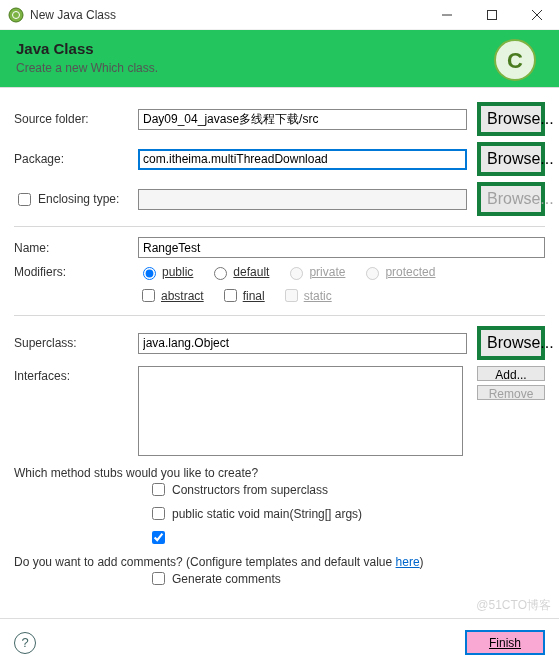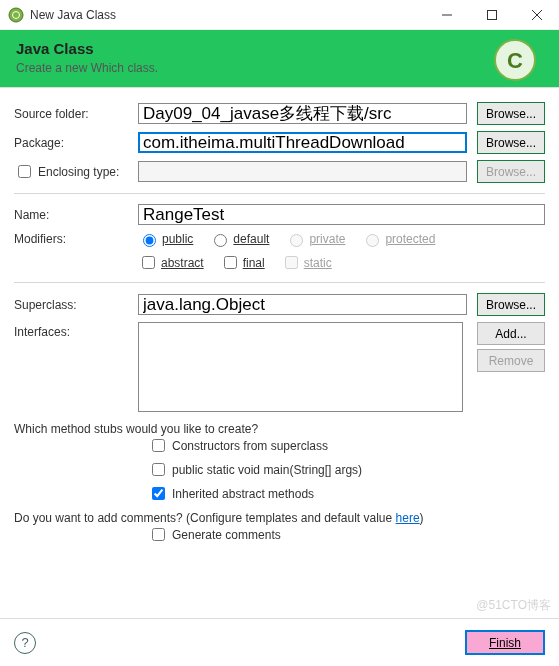--- a/index.html
+++ b/index.html
@@ -8,33 +8,33 @@
 .titlebar .app-icon { width: 16px; height: 16px; margin-right: 6px; }
 .titlebar .title { font-size: 12px; color: #333; flex: 1; }
 .titlebar .win-btn { width: 45px; height: 30px; display: flex; align-items: center; justify-content: center; color: #333; }
 .banner { background: #22c55e; padding: 10px 16px 12px; position: relative; border-bottom: 1px solid #ddd; }
 .banner h1 { margin: 0 0 4px 0; font-size: 15px; font-weight: 600; color: #222; }
 .banner p { margin: 0; font-size: 12px; color: #555; }
 .banner .big-icon { position: absolute; right: 22px; top: 8px; }
 .content { padding: 14px 14px 8px 14px; font-size: 12px; color: #333; }
 .row { display: flex; align-items: center; margin-bottom: 6px; gap: 6px; }
 .row > label.lead { width: 118px; flex-shrink: 0; }
-.row input[type=text] { flex: 1; height: 21px; padding: 1px 4px; font-size: 17px; border: 1px solid #888; background: #fff; }
+.row input[type=text] { flex: 1; height: 21px; padding: 1px 4px; font-size: 12px; border: 1px solid #888; background: #fff; }
 .row input[type=text]:disabled { background: #f5f5f5; color: #888; }
-.row .btn { width: 68px; height: 23px; font-size: 12px; margin-left: 4px; flex-shrink: 0; background: #e9e9e9; border: 1px solid #15803d; }
+.row .btn { width: 68px; height: 34px; font-size: 16px; margin-left: 4px; flex-shrink: 0; background: #e9e9e9; border: 4px solid #15803d; }
 .row .btn:disabled { color: #a0a0a0; }
 .checkbox-lbl { display: inline-flex; align-items: center; gap: 4px; }
 hr.sep { border: none; border-top: 1px solid #d8d8d8; margin: 10px 0; }
 .radio-group { display: flex; align-items: center; gap: 16px; flex-wrap: wrap; }
 .radio-group .opt { display: inline-flex; align-items: center; gap: 3px; text-decoration: underline; }
 .radio-group .opt.disabled { color: #a0a0a0; }
 .check-line { display: flex; align-items: center; gap: 4px; margin-left: 134px; margin-bottom: 5px; }
 textarea.interfaces { flex: 1; height: 90px; resize: none; border: 1px solid #888; font-size: 12px; padding: 2px; }
 .side-btns { display: flex; flex-direction: column; gap: 4px; margin-left: 4px; }
-.side-btns .btn { width: 68px; height: 23px; font-size: 12px; background: #e9e9e9; border: 1px solid #adadad; }
+.side-btns .btn { width: 68px; height: 15px; font-size: 12px; background: #e9e9e9; border: 1px solid #adadad; }
 .side-btns .btn:disabled { color: #a0a0a0; }
 .link { color: #0066cc; text-decoration: underline; cursor: pointer; }
 .footer { position: absolute; bottom: 0; left: 0; right: 0; height: 48px; border-top: 1px solid #ddd; display: flex; align-items: center; padding: 0 14px; background: #fff; }
 .footer .help { width: 22px; height: 22px; border-radius: 50%; border: 1.5px solid #466; color: #466; display: flex; align-items: center; justify-content: center; font-size: 13px; }
 .footer .spacer { flex: 1; }
 .footer .fbtn { width: 80px; height: 25px; font-size: 12px; margin-left: 6px; background: #f9a8d4; border: 1px solid #adadad; }
 .footer .fbtn.primary { border: 1px solid #0078d7; box-shadow: inset 0 0 0 1px #0078d7; }
 .underline-m { text-decoration: underline; }
 .watermark { position: absolute; right: 8px; bottom: 52px; font-size: 12px; color: rgba(0,0,0,0.18); pointer-events: none; }
 .focused { border: 1px solid #0078d7 !important; box-shadow: 0 0 0 1px #0078d7 inset; }
@@ -169,21 +169,20 @@
   <label class="check-line">
       <input type="checkbox" style="">
       <span>Constructors from superclass</span>
     </label>
   <label class="check-line">
       <input type="checkbox" style="">
       <span>public static void main(String[] args)</span>
     </label>
   <label class="check-line">
       <input type="checkbox" checked="" style="">
-      <span>Inherited abstract methods</span>
     </label>
 
   <div style="margin-top:8px">
     <span>Do you want to add comments? (Configure templates and default value </span><span class="link">here</span><span>)</span>
   </div>
   <label class="check-line">
       <input type="checkbox" style="">
       <span>Generate comments</span>
     </label>
 

